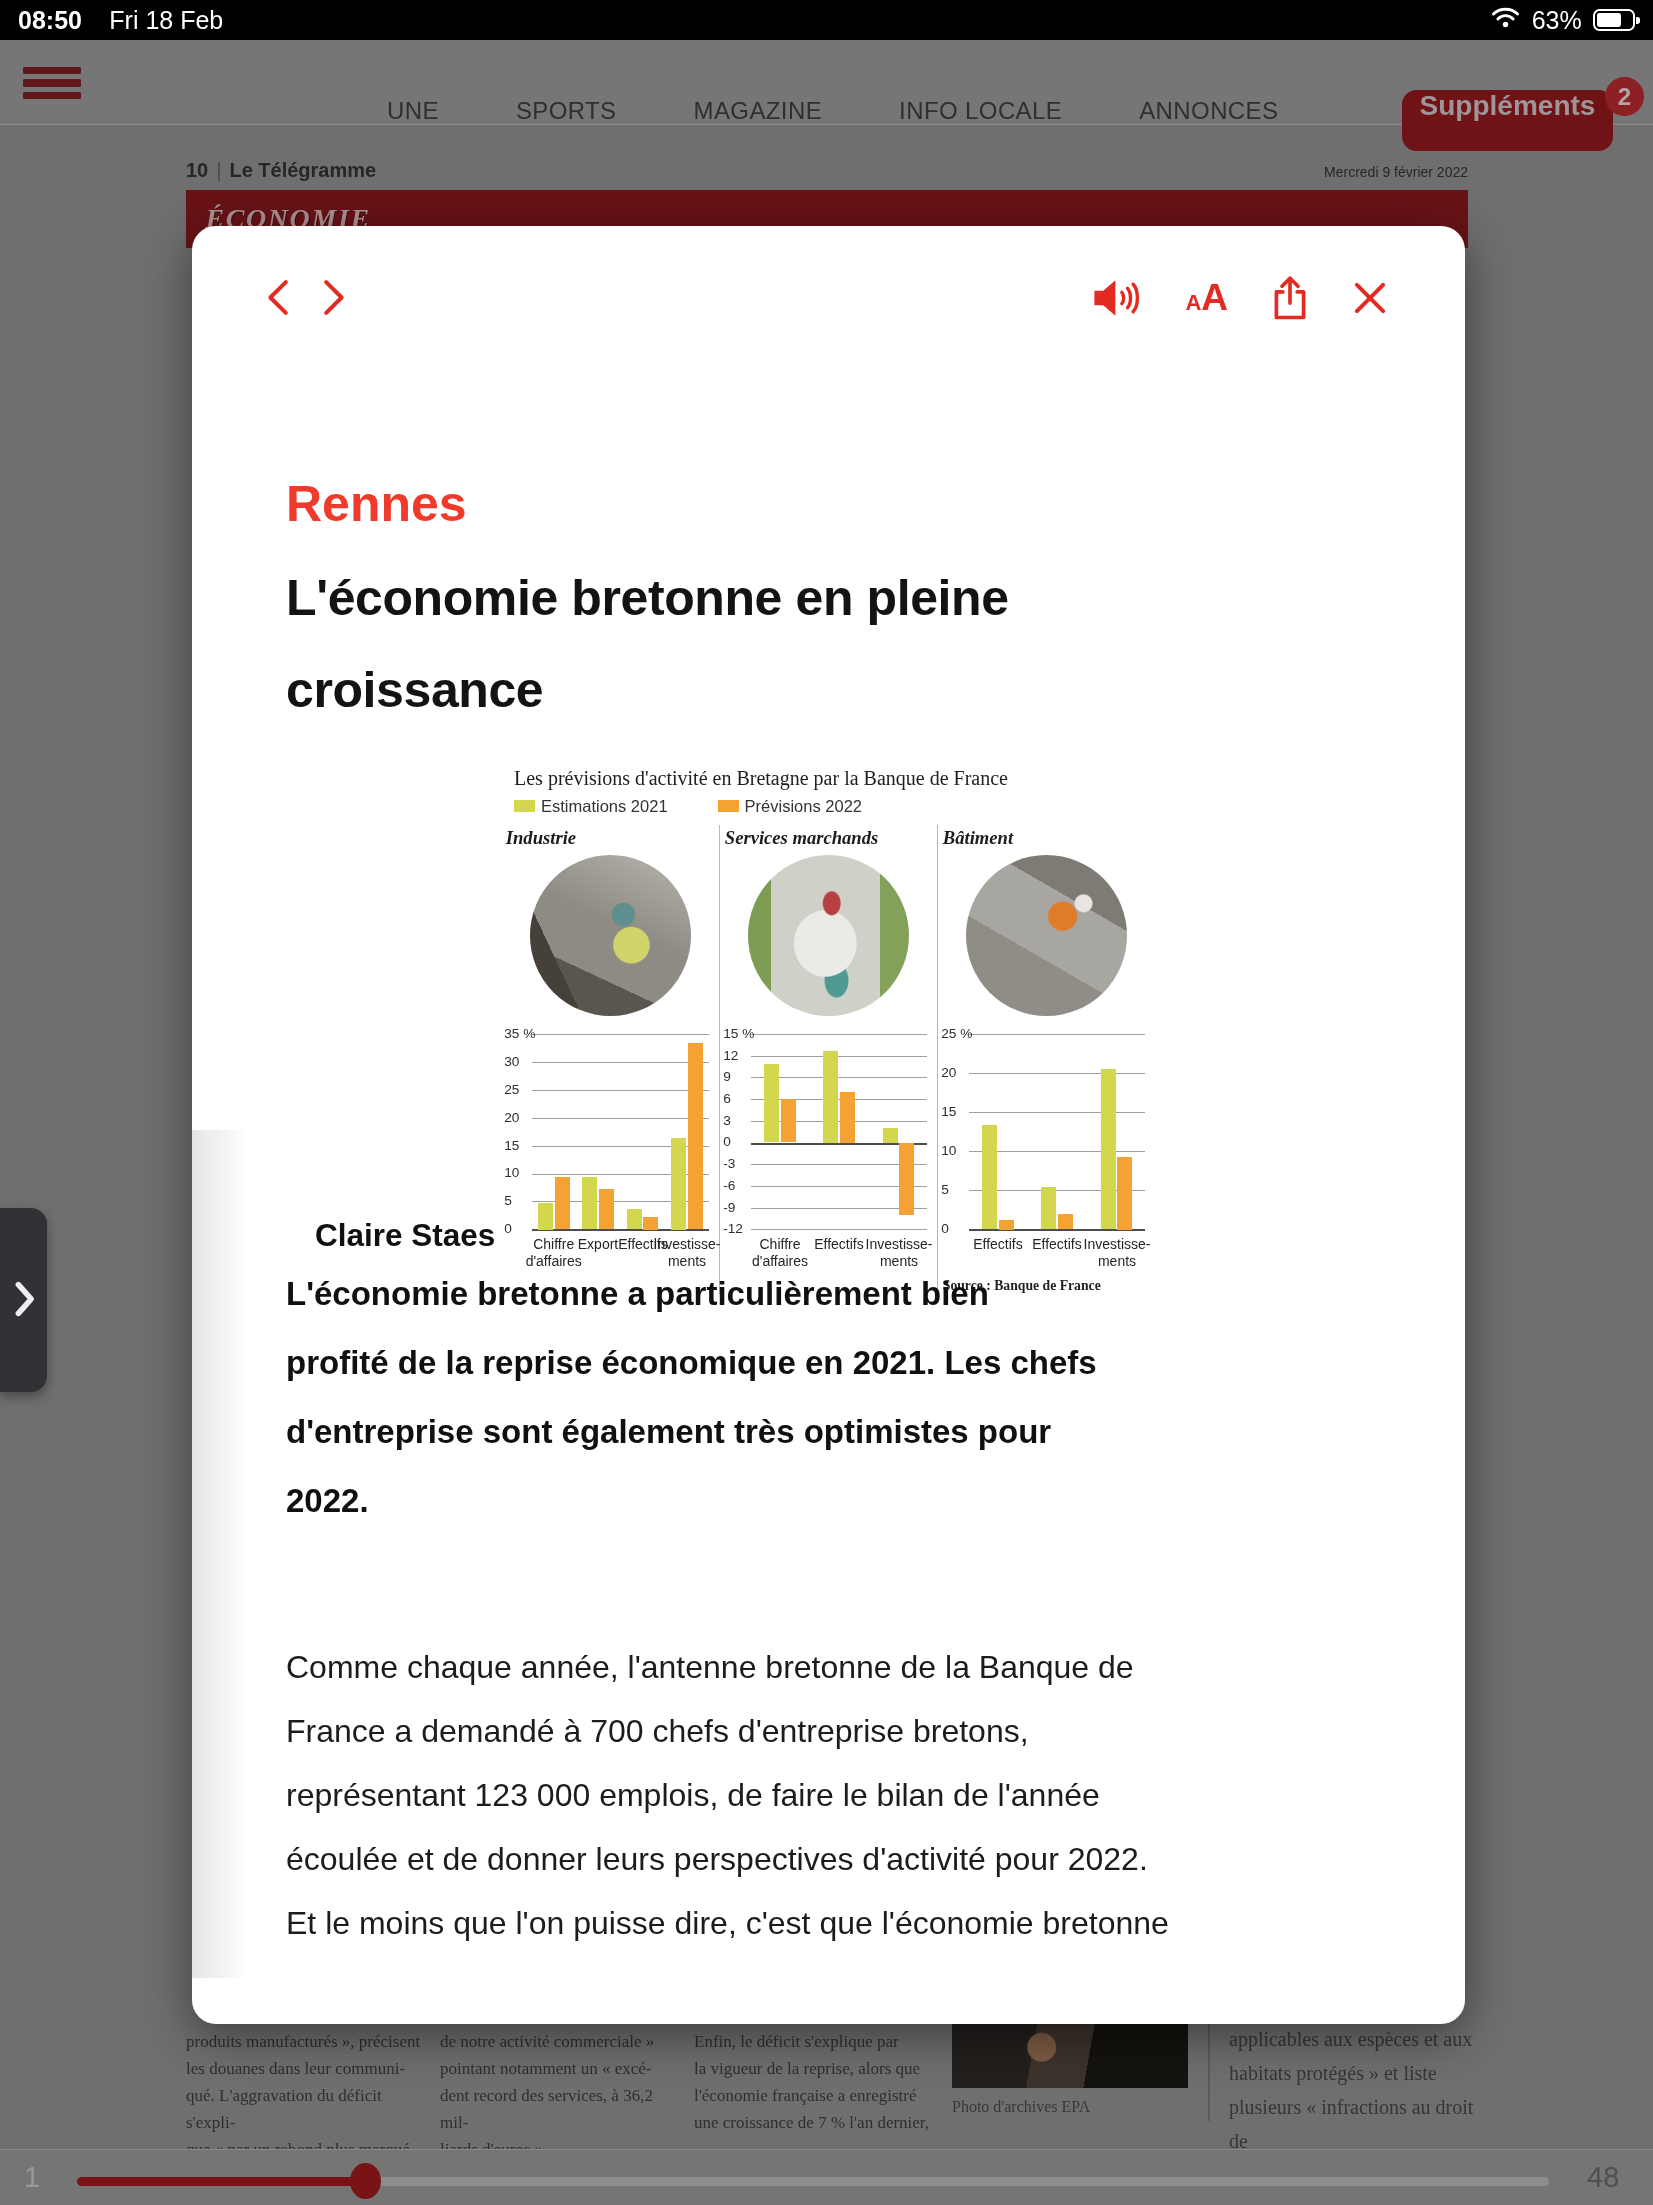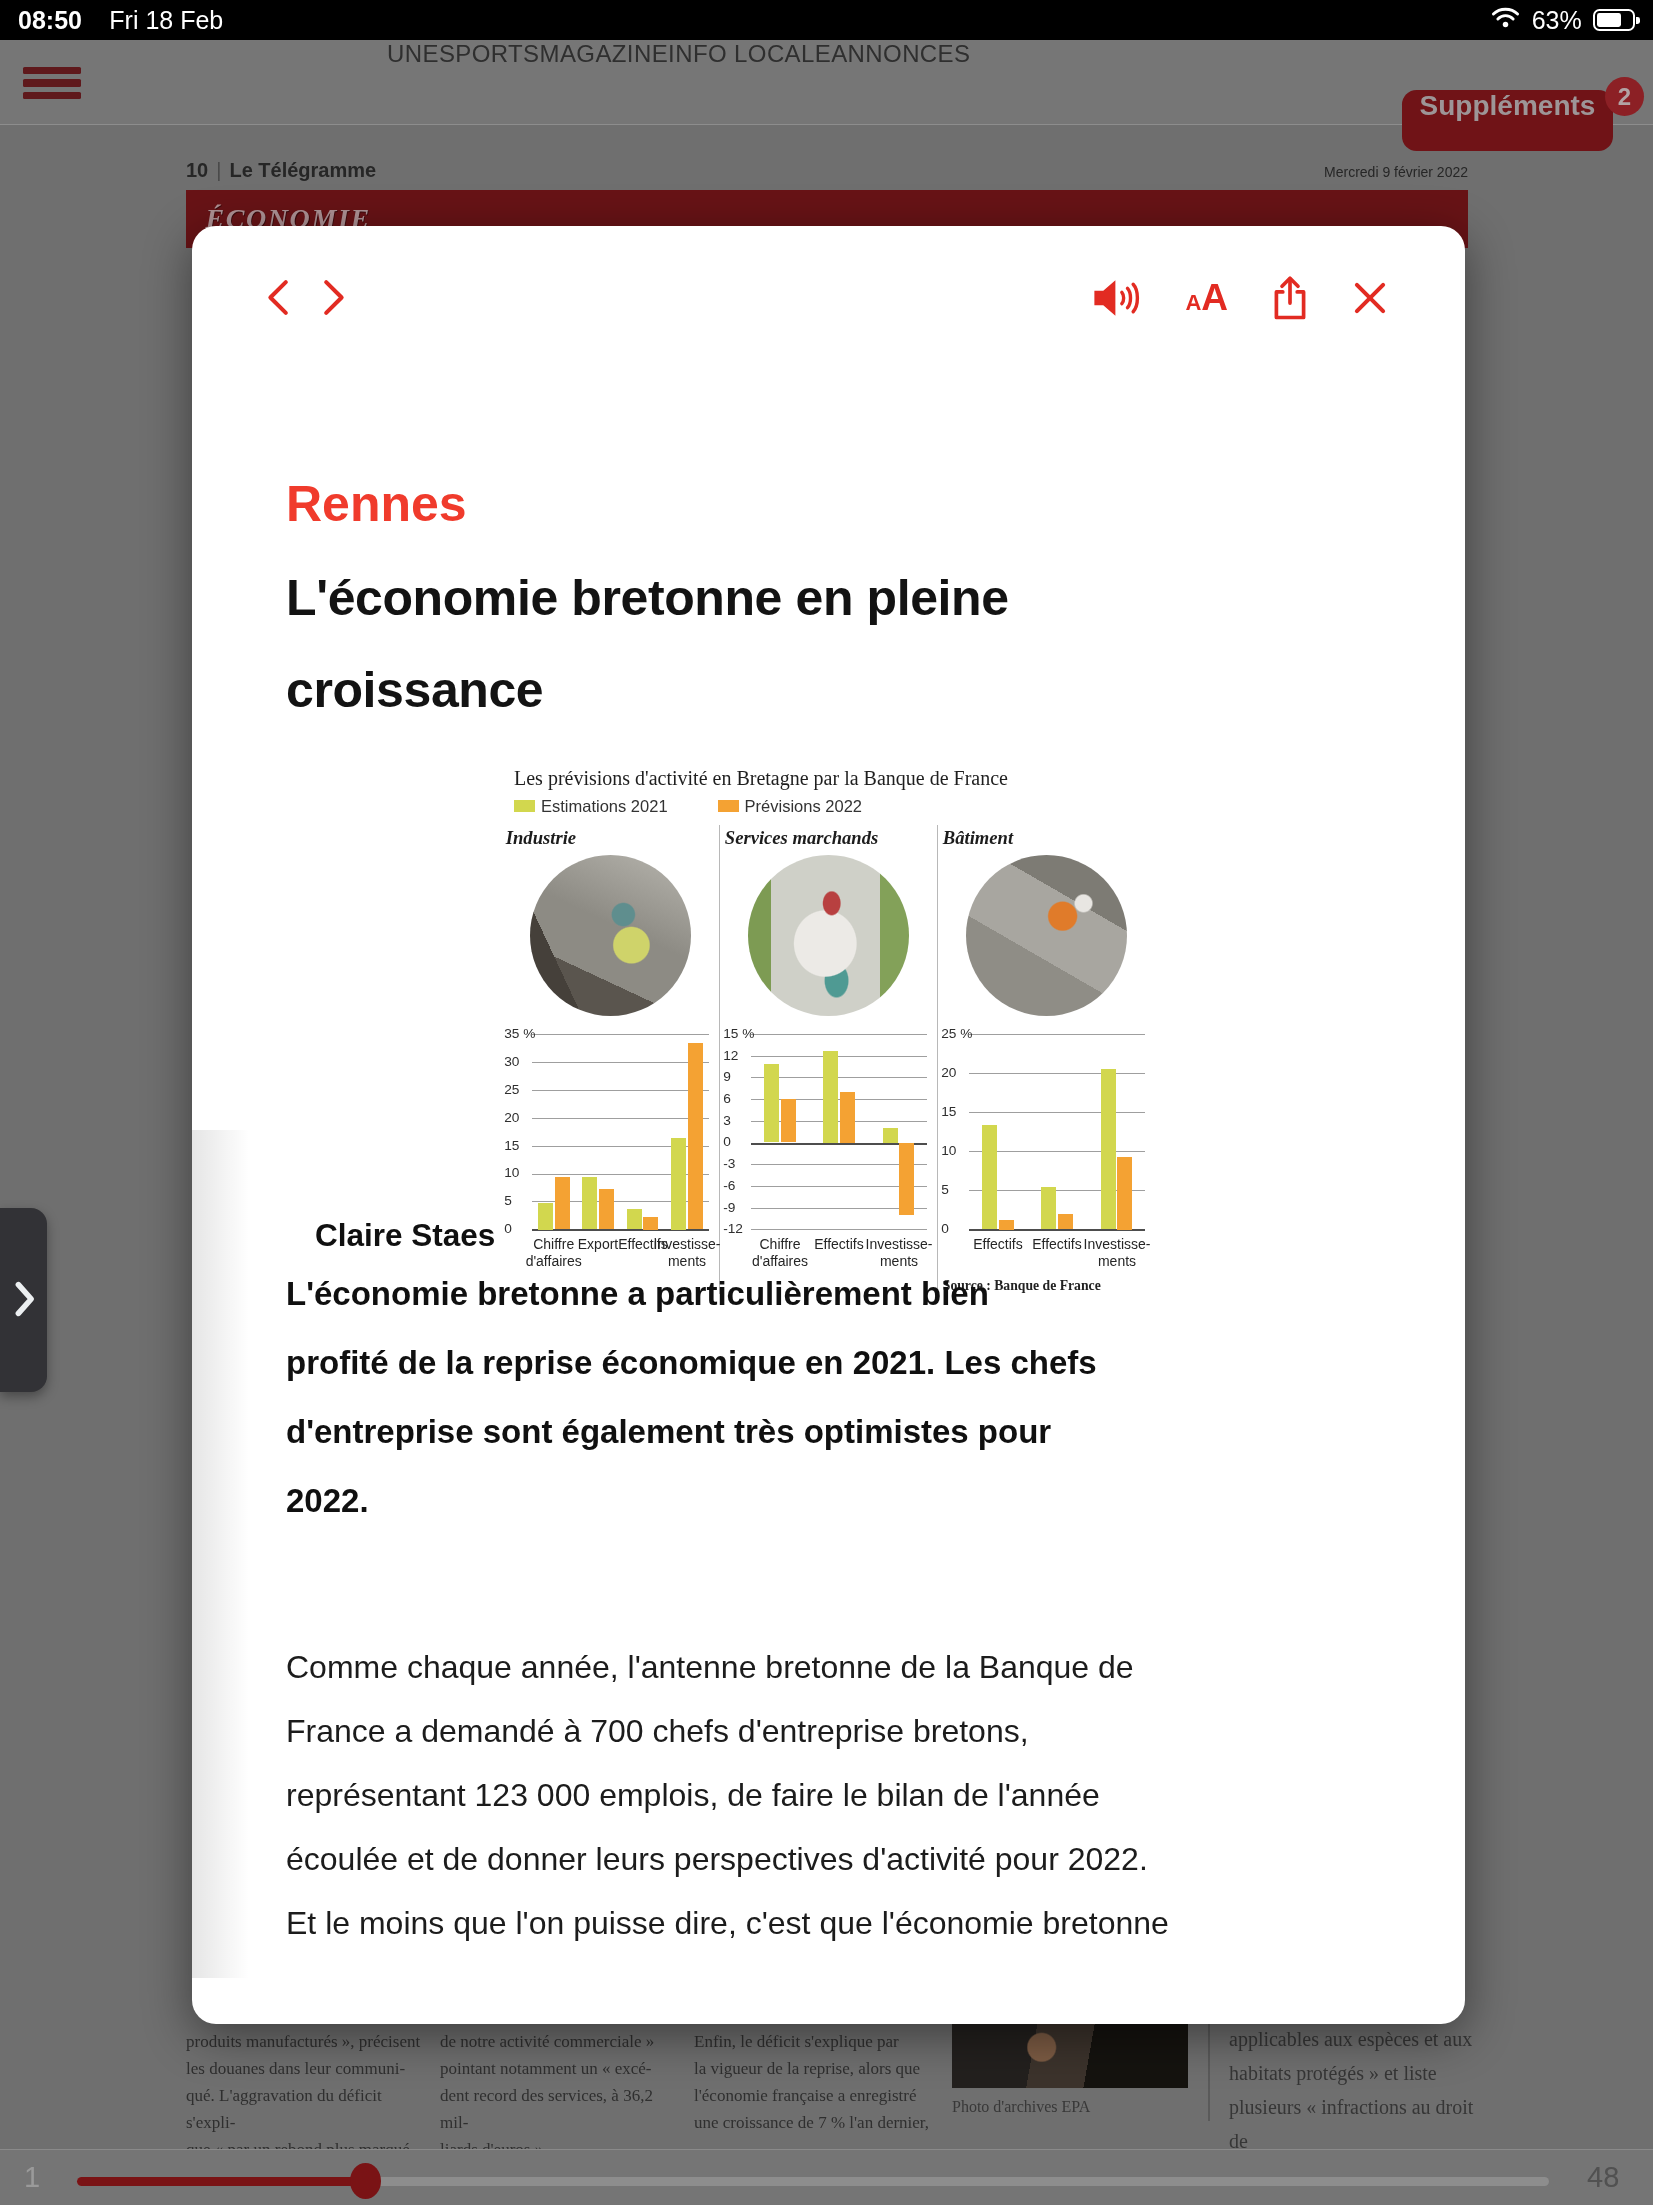--- a/index.html
+++ b/index.html
@@ -19,21 +19,21 @@
   .sb-time{font-weight:700;}
   .sb-right{display:flex;gap:11.3px;align-items:center;font-size:25px;}
   .battery{position:relative;display:inline-block;width:42px;height:22px;border:2.4px solid #fff;border-radius:6.5px;}
   .battery-fill{position:absolute;left:1.6px;top:1.6px;bottom:1.6px;width:63%;background:#fff;border-radius:2.4px;}
   .battery-tip{position:absolute;right:-6.5px;top:5.7px;width:3.2px;height:7.3px;background:#fff;border-radius:0 2.4px 2.4px 0;}
 
   
   .navbar{position:absolute;left:0;top:40px;width:1653px;height:85px;background:#767676;border-bottom:1.6px solid #8d8d8d;}
   .hamburger{position:absolute;left:23.4px;top:27px;width:58px;height:32px;display:flex;flex-direction:column;justify-content:space-between;cursor:pointer;}
   .hamburger i{display:block;height:7.3px;background:#5f191c;border-radius:1.6px;}
-  .nav-menu{position:absolute;left:387px;top:0;height:85px;display:flex;align-items:flex-start;}
+  .nav-menu{position:absolute;left:387px;top:0;height:85px;display:flex;align-items:flex-end;gap:77px;}
   .nav-item{font-size:24px;color:#2f2f2f;letter-spacing:0.4px;white-space:nowrap;cursor:pointer;}
   .supplements{position:absolute;left:1402px;top:50px;width:211px;height:61px;background:#701317;border-radius:14.5px;
     display:flex;align-items:flex-start;justify-content:center;cursor:pointer;}
   .supplements span{color:#9d9597;font-weight:700;font-size:28px;}
   .supp-badge{position:absolute;left:1605px;top:37px;width:39px;height:39px;border-radius:50%;background:#8c2025;
     color:#b2a3a4;font-size:24px;font-weight:700;display:flex;align-items:center;justify-content:center;}
 
   
   .paper{position:absolute;left:0;top:125px;width:1653px;height:2024px;}
   .paper-head{position:absolute;left:186px;top:34px;width:1282px;display:flex;justify-content:space-between;align-items:baseline;

